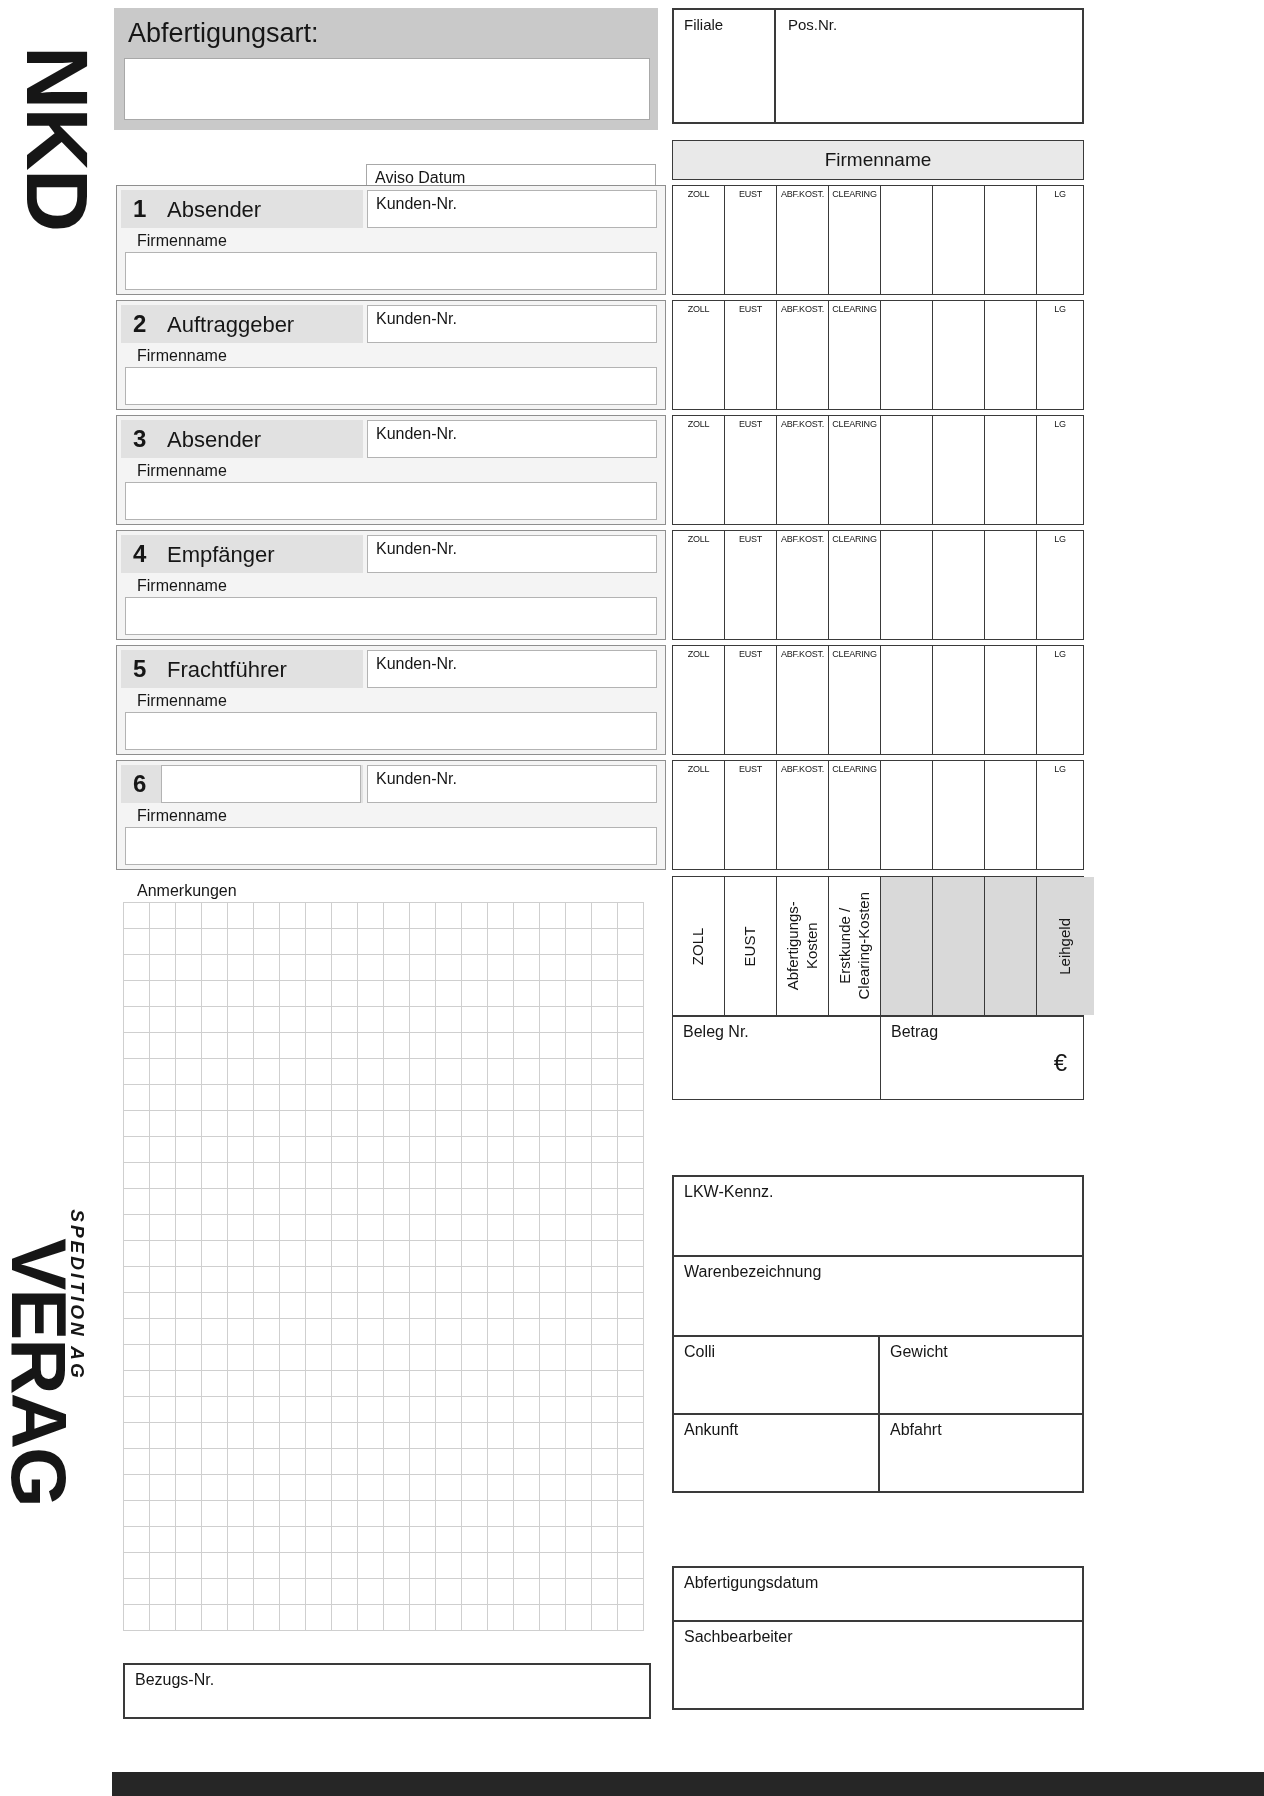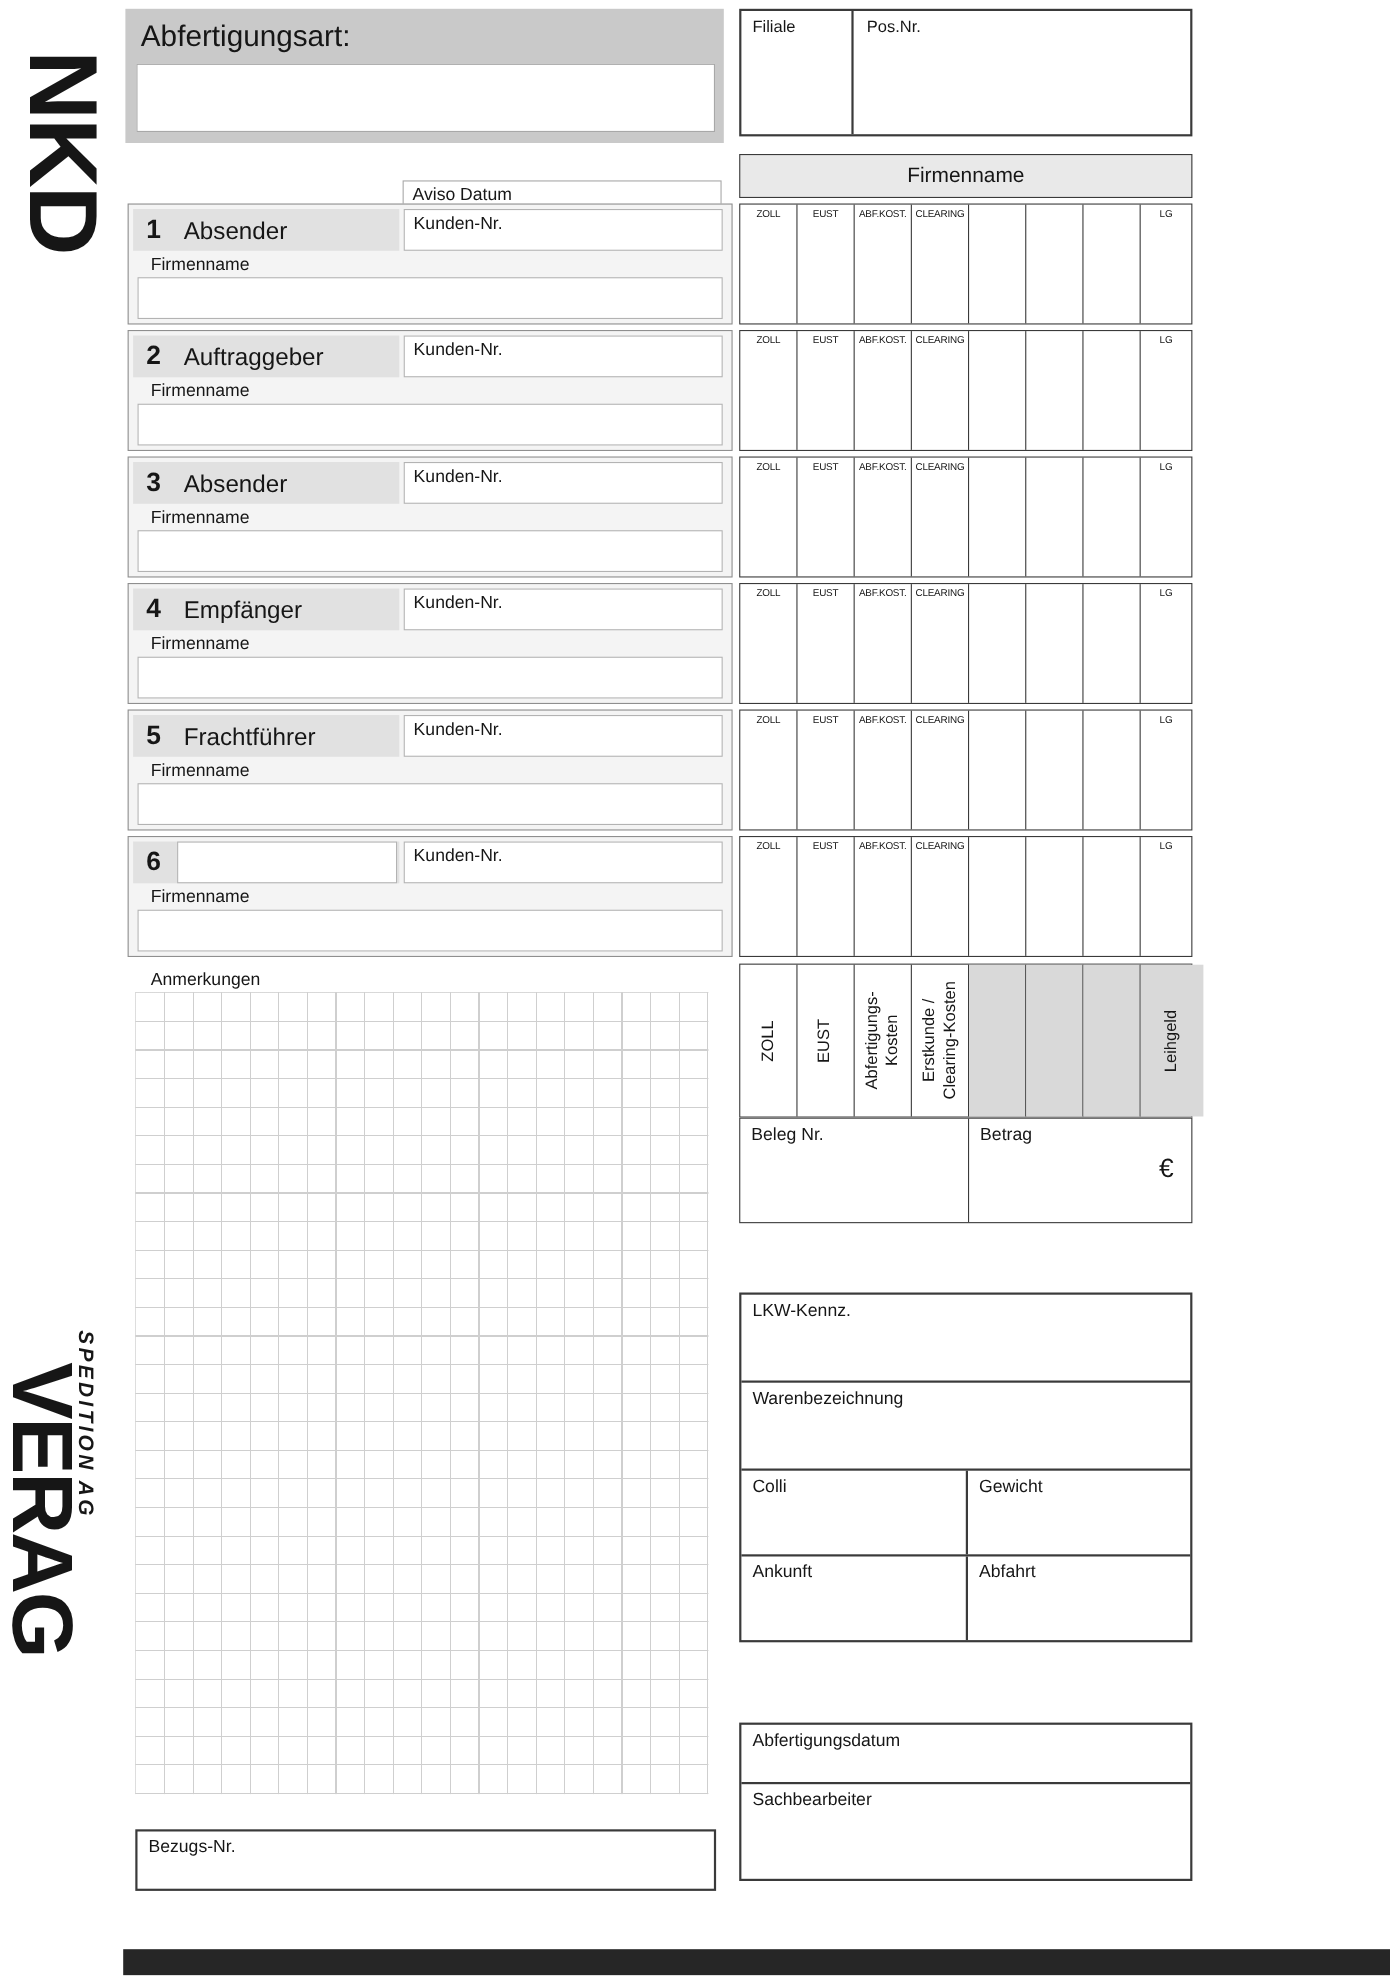--- a/index.html
+++ b/index.html
@@ -44,21 +44,21 @@
   .w52 { width:52px; }
 
   
   .afoot { position:absolute; left:672px; top:876px; width:412px; height:140px; background:#fff; border:1px solid #3a3a3a; display:flex; }
   .fcell { position:relative; border-right:1px solid #3a3a3a; display:flex; align-items:center; justify-content:center; flex:0 0 auto; }
   .fcell.last { border-right:none; flex:1; }
   .fcell.gray { background:#d9d9d9; }
   .rot { transform:rotate(-90deg); white-space:pre; text-align:center; font-size:15px; line-height:1.25; }
 
   
-  .beleg { position:absolute; left:672px; top:1016px; width:412px; height:96px; background:#fff; border:1px solid #3a3a3a; display:flex; }
+  .beleg { position:absolute; left:672px; top:1016px; width:412px; height:84px; background:#fff; border:1px solid #3a3a3a; display:flex; }
   .bcell { position:relative; }
   .bcell.left { width:208px; border-right:1px solid #3a3a3a; }
   .bcell.right { flex:1; }
   .bcell .lbl { position:absolute; left:10px; top:6px; }
   .euro { position:absolute; right:16px; top:32px; font-size:24px; }
 
   
   .lkw { position:absolute; left:672px; top:1175px; width:412px; height:318px; border:2px solid #3a3a3a; background:#fff; }
   .lrow { position:relative; border-bottom:2px solid #3a3a3a; }
   .lrow.r1 { height:80px; } .lrow.r2 { height:80px; } .lrow.r3 { height:78px; }

